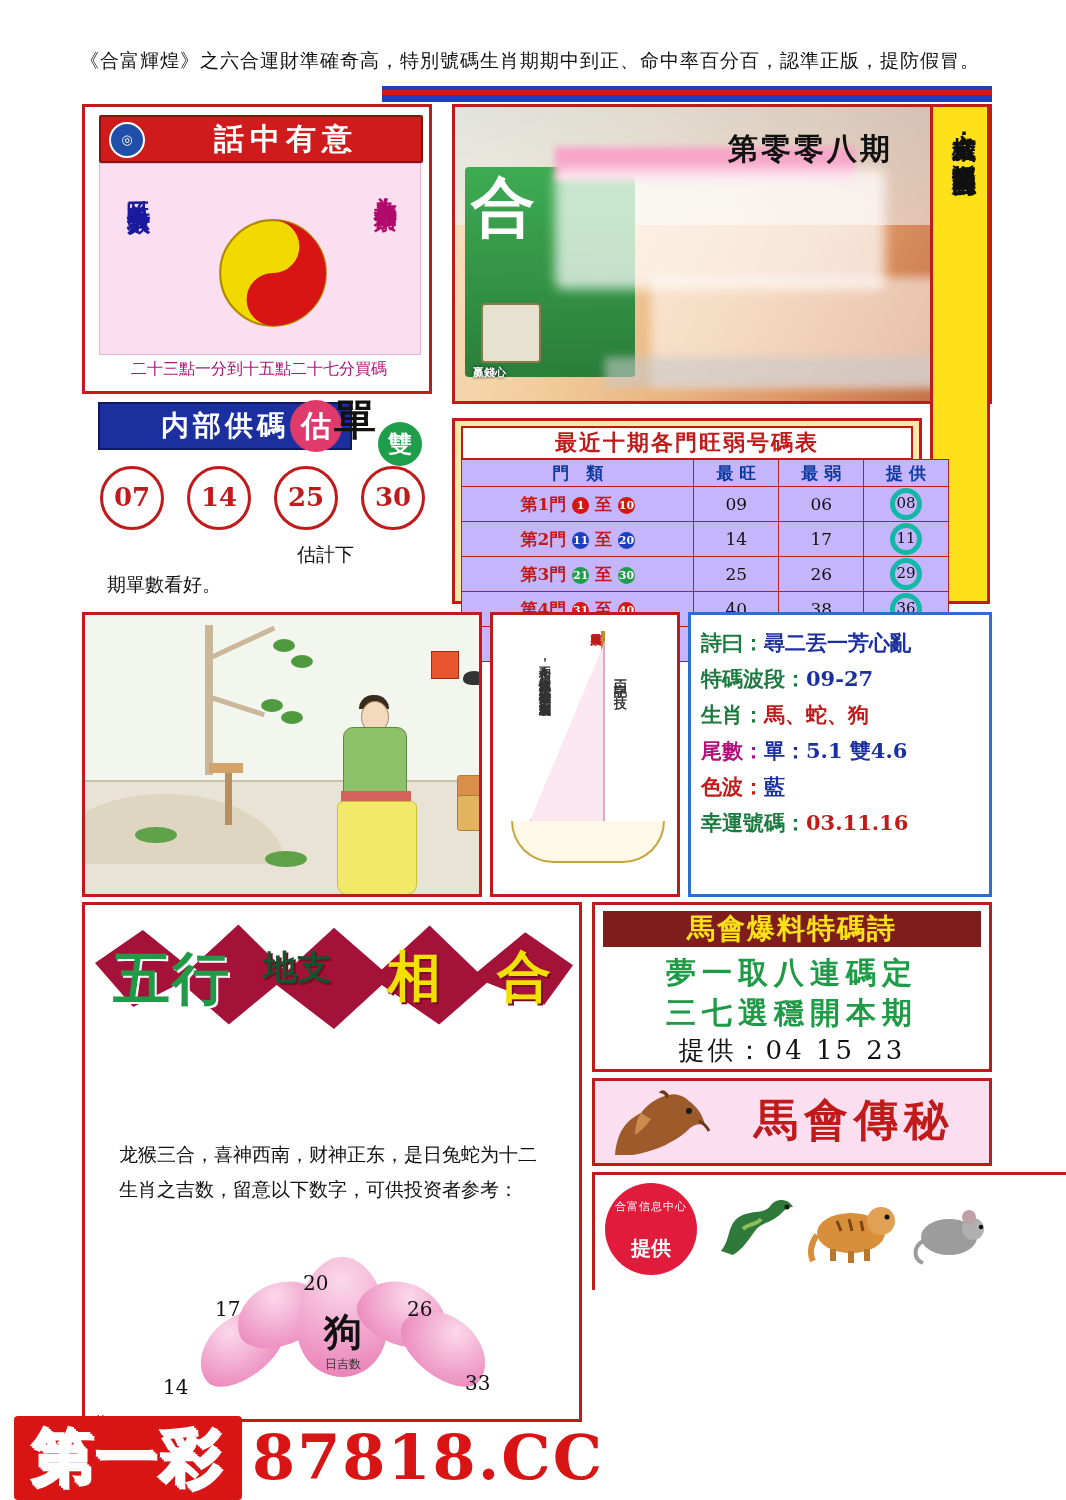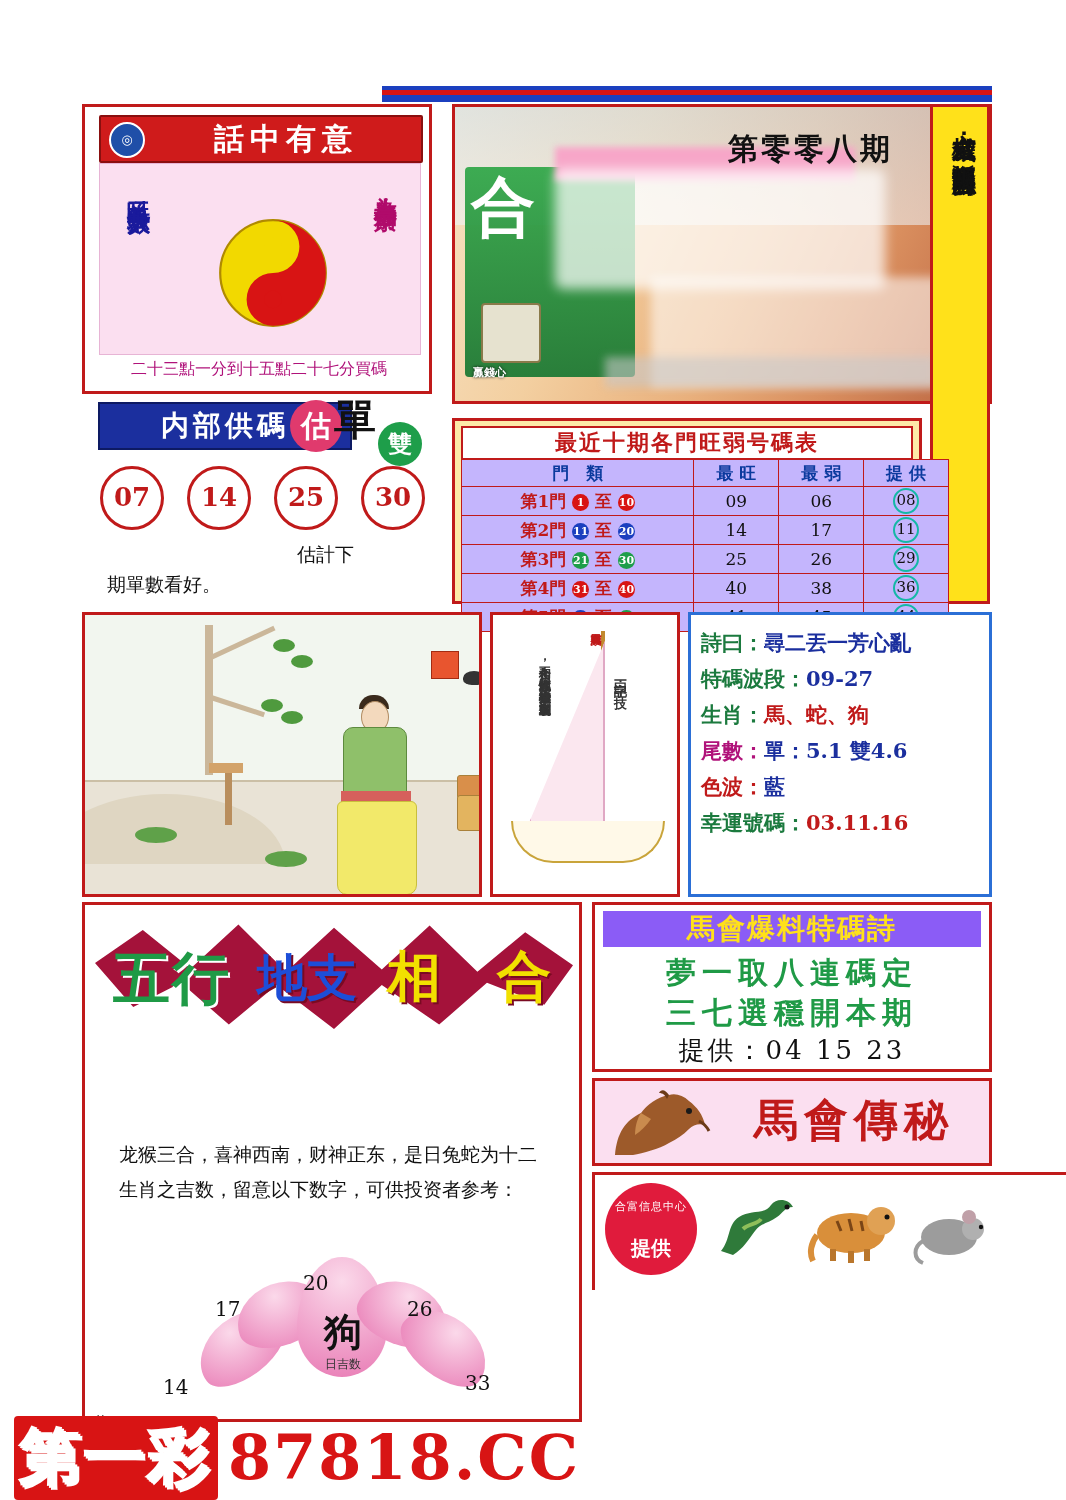--- a/index.html
+++ b/index.html
@@ -149,21 +149,21 @@
     position:absolute;left:6px;top:38px;width:488px;border-collapse:collapse;background:#c4b5fd;
     font-family:"DejaVu Serif","Liberation Serif",serif;
   }
   #tbl th,#tbl td{border:1px solid #c01a1a;height:24px;text-align:center;font-size:17px;color:#111;}
   #tbl th{color:#0b3a9e;font-weight:bold;}
   #tbl td.gate{color:#c01a1a;font-weight:bold;white-space:nowrap;}
   .ball{display:inline-block;width:17px;height:17px;border-radius:50%;color:#fff;font-size:11px;line-height:17px;text-align:center;vertical-align:middle;}
   .ball.r{background:#d81414;}
   .ball.b{background:#1b3fbf;}
   .ball.g{background:#1e9e4a;}
-  .ocirc{display:inline-block;width:22px;height:22px;border-radius:50%;border:2px solid #14b8a6;color:#111;font-size:15px;line-height:20px;text-align:center;}
+  .ocirc{display:inline-block;width:22px;height:22px;border-radius:50%;border:5px solid #14b8a6;color:#111;font-size:15px;line-height:20px;text-align:center;}
 
   
   #illu{left:82px;top:612px;width:400px;height:285px;border:3px solid #c01a1a;background:#eef3ea;overflow:hidden;}
   #illu .sky{position:absolute;left:0;top:0;width:100%;height:62%;background:#f2f6ef;}
   #illu .ground{position:absolute;left:0;bottom:0;width:100%;height:40%;background:#e9e3d6;border-top:2px solid #cbbfa6;}
   #illu .hill{position:absolute;left:-40px;bottom:30px;width:240px;height:70px;border-radius:50%/100% 100% 0 0;background:#dfd6c2;}
   #illu .tree{position:absolute;left:120px;top:10px;width:8px;height:150px;background:#cbb79a;}
   #illu .branch{position:absolute;background:#cbb79a;height:5px;transform-origin:left center;}
   #illu .leaf{position:absolute;width:22px;height:13px;border-radius:50%;background:#4f9a3e;}
   #illu .person-head{position:absolute;left:276px;top:86px;width:26px;height:30px;border-radius:50%;background:#f3d9bd;border:1px solid #b08c63;}
@@ -202,40 +202,40 @@
   #info .lblb{color:#1b2f9e;font-weight:bold;}
   #info .valp{color:#b0127a;font-weight:bold;}
 
   
   #wuxing{left:82px;top:902px;width:500px;height:520px;border:3px solid #c01a1a;background:#fff;overflow:hidden;}
   #wuxing .star{
     position:absolute;left:10px;top:14px;width:478px;height:110px;background:#a4123a;
     clip-path:polygon(0% 40%,10% 10%,20% 45%,30% 5%,40% 48%,50% 8%,60% 46%,70% 6%,80% 48%,90% 12%,100% 42%,94% 78%,82% 58%,72% 96%,60% 60%,50% 100%,38% 60%,28% 96%,18% 58%,8% 80%);
   }
   #wuxing .w1{position:absolute;left:28px;top:36px;font-size:57px;font-weight:bold;color:#1f9a46;letter-spacing:2px;font-family:"DejaVu Serif","Liberation Serif",serif;text-shadow:2px 2px 0 #fff;}
-  #wuxing .w2{position:absolute;left:172px;top:40px;font-size:50px;font-weight:bold;color:#1d4ed8;font-family:"DejaVu Serif","Liberation Serif",serif;text-shadow:2px 2px 0 #7a0a22;}
+  #wuxing .w2{position:absolute;left:178px;top:40px;font-size:34px;font-weight:bold;color:#14532d;font-family:"DejaVu Serif","Liberation Serif",serif;text-shadow:2px 2px 0 #7a0a22;}
   #wuxing .w3{position:absolute;left:302px;top:36px;font-size:54px;font-weight:bold;color:#f2e000;font-family:"DejaVu Serif","Liberation Serif",serif;text-shadow:2px 2px 0 #7a0a22;}
   #wuxing .w4{position:absolute;left:412px;top:36px;font-size:54px;font-weight:bold;color:#f2e000;font-family:"DejaVu Serif","Liberation Serif",serif;text-shadow:2px 2px 0 #7a0a22;}
   #wuxing .body{
     position:absolute;left:34px;top:232px;width:430px;font-size:19px;color:#111;line-height:1.85;
     font-family:"DejaVu Serif","Liberation Serif",serif;
   }
   #wuxing .lotus{position:absolute;left:108px;top:352px;width:300px;height:160px;}
   .petal{position:absolute;background:radial-gradient(circle at 50% 20%,#fbd9ea,#e87ab4);border-radius:50% 50% 50% 50%/60% 60% 40% 40%;}
   #wuxing .lnum{position:absolute;font-size:20px;color:#111;font-family:"DejaVu Serif","Liberation Serif",serif;}
   #wuxing .zodiac{
     position:absolute;left:216px;top:402px;width:84px;text-align:center;font-size:38px;font-weight:bold;color:#111;
     font-family:"DejaVu Serif","Liberation Serif",serif;
   }
   #wuxing .zodiac small{display:block;font-size:12px;font-weight:normal;color:#333;margin-top:-2px;}
 
   
   #mhbl{left:592px;top:902px;width:400px;height:170px;border:3px solid #c01a1a;background:#fff;box-sizing:border-box;}
   #mhbl .t{
-    position:absolute;left:8px;top:6px;right:8px;height:36px;background:#8b5cf6;color:#ffe11a;text-align:center;
+    position:absolute;left:8px;top:6px;right:8px;height:36px;background:#7f1d1d;color:#ffe11a;text-align:center;
     font-size:28px;font-weight:bold;line-height:36px;letter-spacing:2px;font-family:Liberation Sans, sans-serif;
   }
   #mhbl .l1,#mhbl .l2{
     position:absolute;left:8px;right:8px;text-align:center;font-size:30px;font-weight:bold;color:#1f9a46;letter-spacing:6px;
     font-family:"DejaVu Serif","Liberation Serif",serif;
   }
   #mhbl .l1{top:48px;}
   #mhbl .l2{top:88px;text-align:center;}
   #mhbl .prov{
     position:absolute;left:8px;right:8px;top:128px;text-align:center;font-size:26px;color:#111;letter-spacing:3px;
@@ -274,29 +274,30 @@
   #bot .r2{top:94px;}
 
   
   #foot{
     position:absolute;left:14px;top:1416px;width:680px;height:72px;
     font-size:62px;font-weight:bold;color:#d81414;letter-spacing:2px;
     font-family:"DejaVu Serif","Liberation Serif",serif;white-space:nowrap;
     text-shadow:2px 2px 0 #fff,-2px -2px 0 #fff;
   }
   #foot .badge{
-    display:inline-block;background:#d81414;color:#fff;padding:0 6px;margin-right:10px;border-radius:4px;
+    display:inline-block;background:#d81414;color:#fff;padding:0 18px;margin-right:10px;border-radius:4px;
   }
   .tiny-dots{position:absolute;left:96px;top:1404px;font-size:14px;color:#333;}
 </style>
 </head>
 <body>
 
 <div class="page">
 
+  <div class="top-line">《合富輝煌》之六合運財準確奇高，特別號碼生肖期期中到正、命中率百分百，認準正版，提防假冒。</div>
   <div class="rainbow"></div>
 
   <div class="frame" id="hzyy">
     <div class="hdr">
       <div class="logo">◎</div>
       <div class="t">話中有意</div>
     </div>
     <div class="pink">
       <div class="vtext col-left">吼三尊六中大數</div>
       <div class="vtext col-right">為人為福好前景</div>

